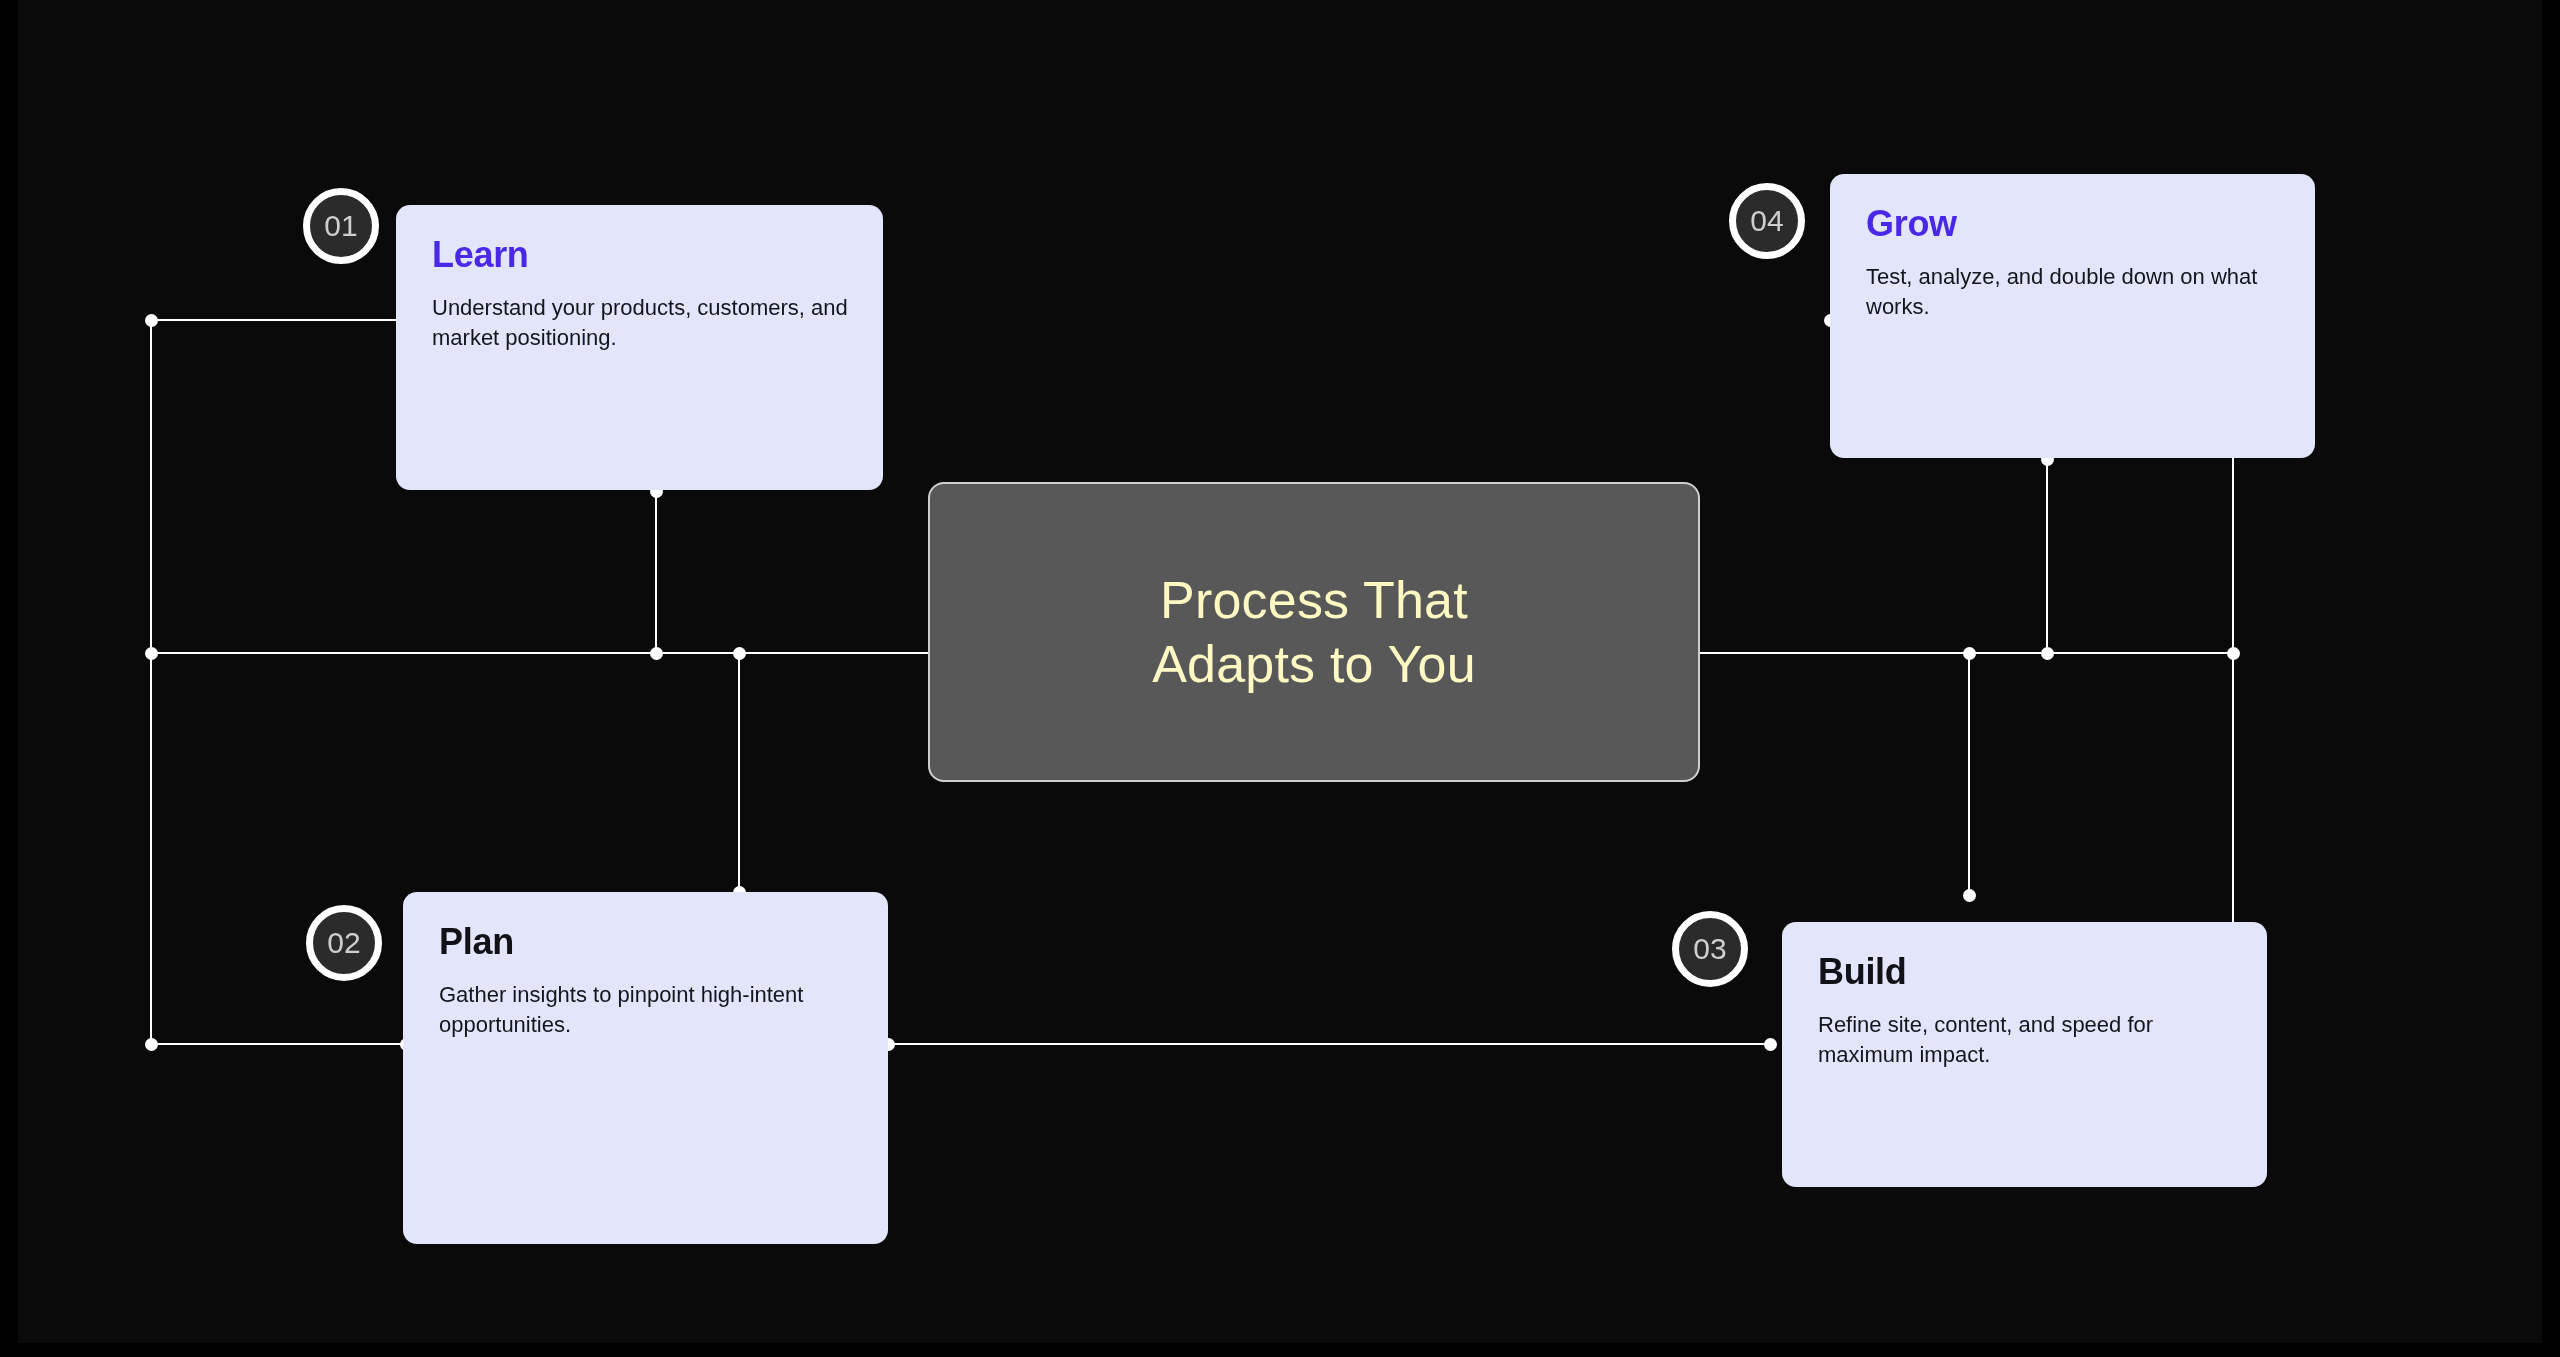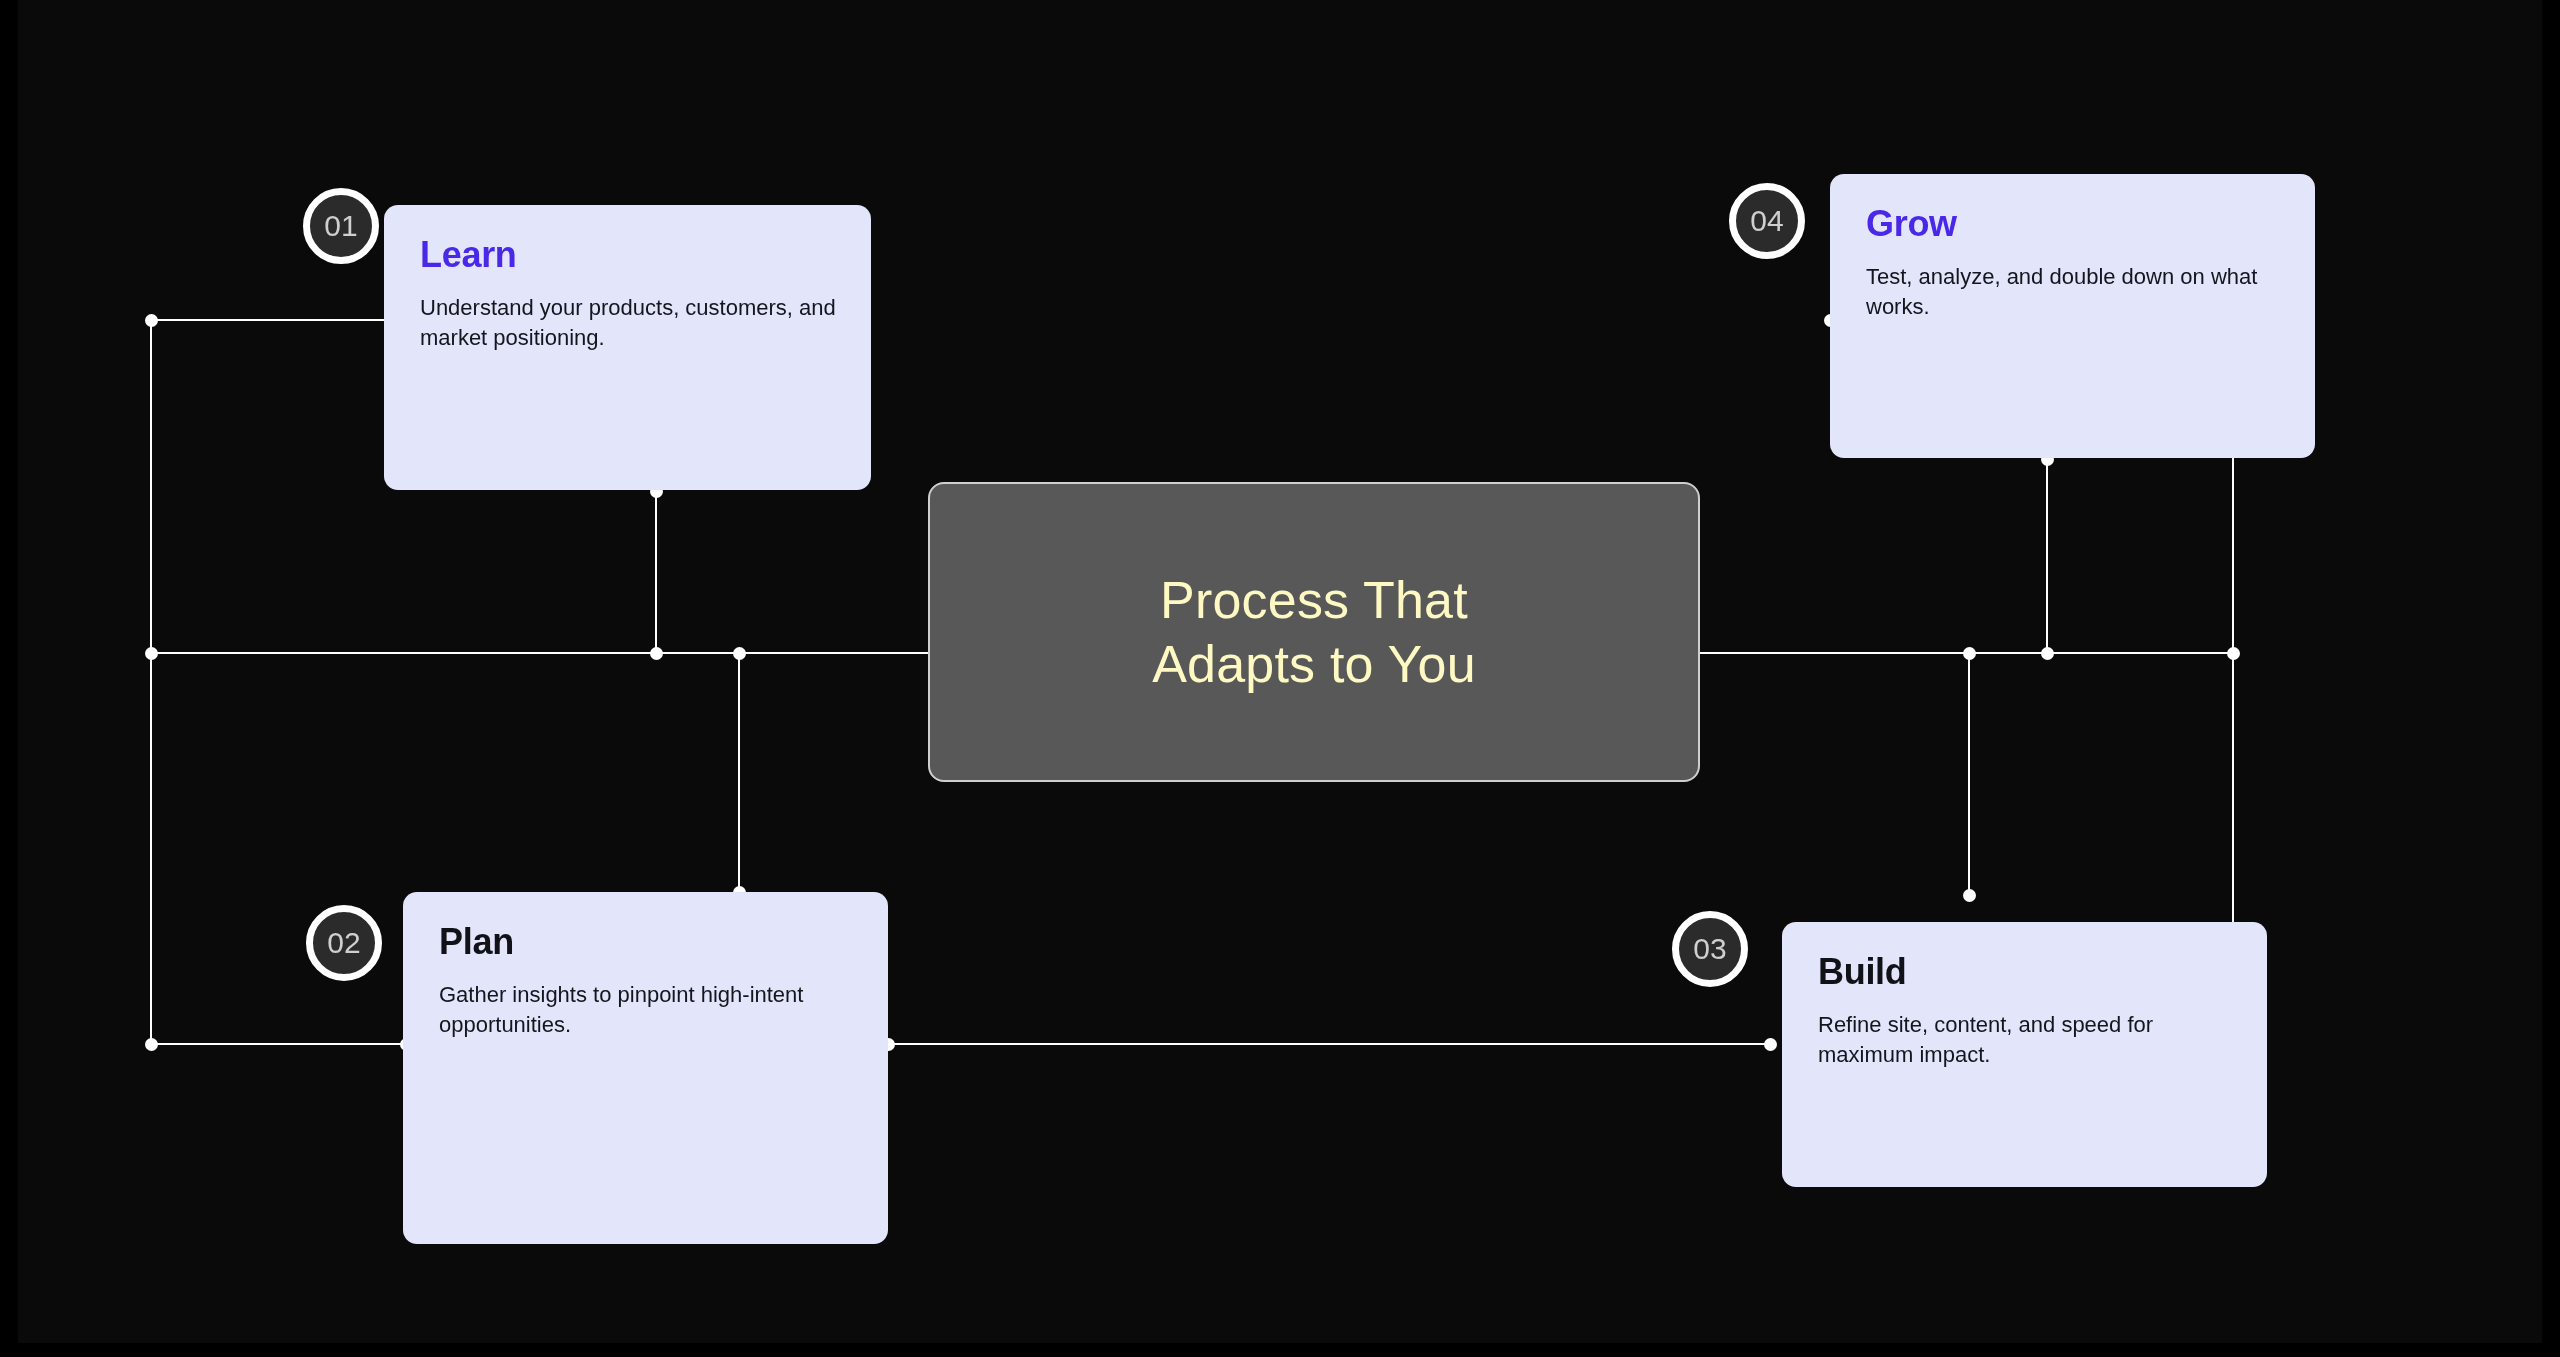--- a/index.html
+++ b/index.html
@@ -174,21 +174,21 @@
     </div>
 
     <div id="hub">
       <div id="hub-title">Process That
 Adapts to You</div>
     </div>
 
     <div class="badge" style="left:303px; top:188px;">
       <span>01</span>
     </div>
-    <div class="card" style="left:384px; top:205px; width:487px; height:285px;">
+    <div class="card" style="left:396px; top:205px; width:487px; height:285px;">
       <div class="card-title accent">Learn</div>
       <div class="card-desc">Understand your products, customers, and market positioning.</div>
     </div>
 
     <div class="badge" style="left:1729px; top:183px;">
       <span>04</span>
     </div>
     <div class="card" style="left:1830px; top:174px; width:485px; height:284px;">
       <div class="card-title accent">Grow</div>
       <div class="card-desc">Test, analyze, and double down on what works.</div>

